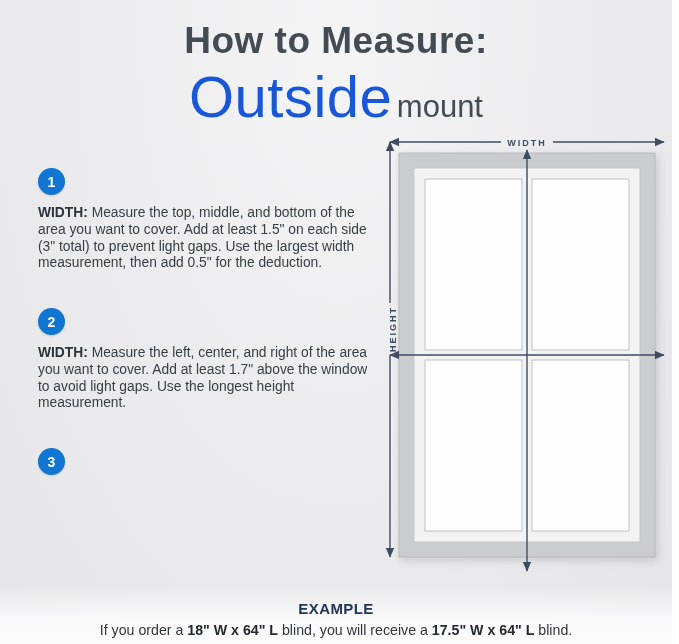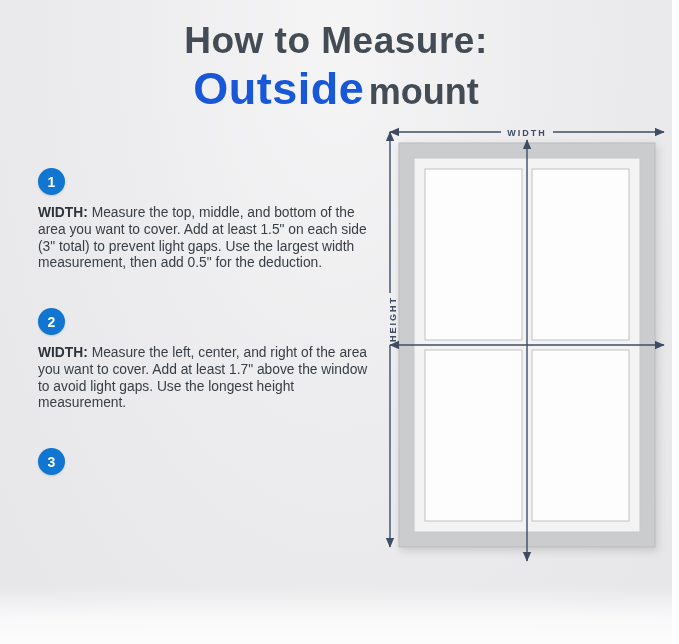--- a/index.html
+++ b/index.html
@@ -8,39 +8,39 @@
 
   .page {
     position:relative; width:672px; height:644px; overflow:hidden;
     background: radial-gradient(ellipse at 50% 6%, #f5f5f6 0%, #ececee 48%, #e6e6e8 100%);
   }
 
   
   .title { position:absolute; top:20px; left:0; right:0; text-align:center; }
   .title-line1 { font-size:37px; font-weight:600; color:#434c55; letter-spacing:.5px; }
   .title-line2 { margin-top:1px; }
-  .title-accent { font-size:45px; font-weight:700; color:#1757d8; letter-spacing:.5px;margin-top:48px; }
-  .title-rest { font-size:36px; font-weight:700; color:#434c55; }
+  .title-accent { font-size:58px; font-weight:400; color:#1757d8; letter-spacing:.5px;margin-top:48px; }
+  .title-rest { font-size:31px; font-weight:400; color:#434c55; }
 
   
   .step { position:absolute; left:38px; width:332px; }
   .step-1 { top:168px; }
   .step-2 { top:308px; }
   .step-3 { top:448px; }
   .badge {
     width:27px; height:27px; border-radius:50%; background:#1176d2;
     color:#ffffff; font-size:14px; font-weight:700;
     display:flex; align-items:center; justify-content:center;
     box-shadow:0 1px 2px rgba(0,0,0,.15);
   }
   .step-text { margin-top:10px; font-size:13.8px; line-height:1.22; color:#383e45; }
   .step-label { font-weight:700; color:#2e343b; }
 
   
-  .diagram { position:absolute; left:383px; top:123px; width:292px; height:452px; }
+  .diagram { position:absolute; left:383px; top:133px; width:292px; height:452px; }
   .diagram svg { display:block; }
   .window { filter: drop-shadow(2px 3px 4px rgba(0,0,0,0.14)); }
   .measure line { stroke:#3e4c63; stroke-width:1.4; fill:none; }
   .measure text {
     font-family:"Liberation Sans", sans-serif; font-size:9px; font-weight:700;
     fill:#3e4c63; letter-spacing:2px;
   }
 
   
   .bottom-band {
@@ -112,14 +112,18 @@
         <line x1="7" y1="222" x2="7" y2="424" marker-end="url(#arrow)"></line>
         <text x="0" y="3" transform="translate(10 196) rotate(-90)" text-anchor="middle">HEIGHT</text>
 
         <line x1="144" y1="17" x2="144" y2="438" marker-start="url(#arrow)" marker-end="url(#arrow)"></line>
         <line x1="7" y1="222" x2="281" y2="222" marker-start="url(#arrow)" marker-end="url(#arrow)"></line>
       </g>
     </svg>
   </figure>
 
   <div class="bottom-band"></div>
+  <footer class="example">
+    <div class="example-heading">EXAMPLE</div>
+    <div class="example-sentence"><span>If you order a </span><span class="dim">18" W x 64" L</span><span> blind, you will receive a </span><span class="dim">17.5" W x 64" L</span><span> blind.</span></div>
+  </footer>
 
 </div>
 
 </body></html>

